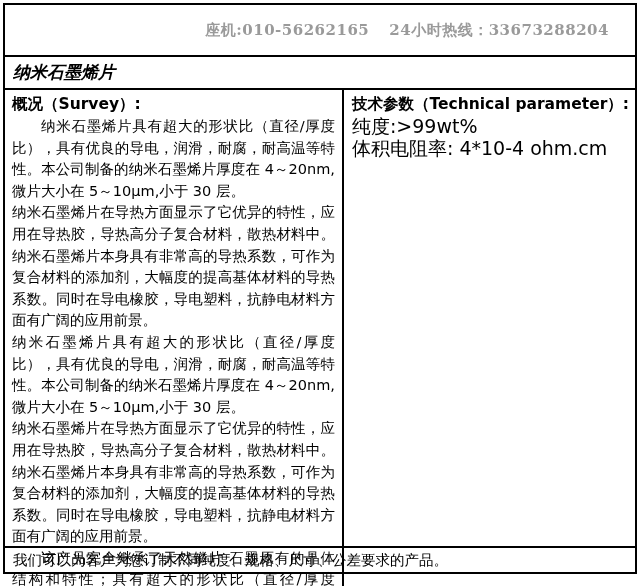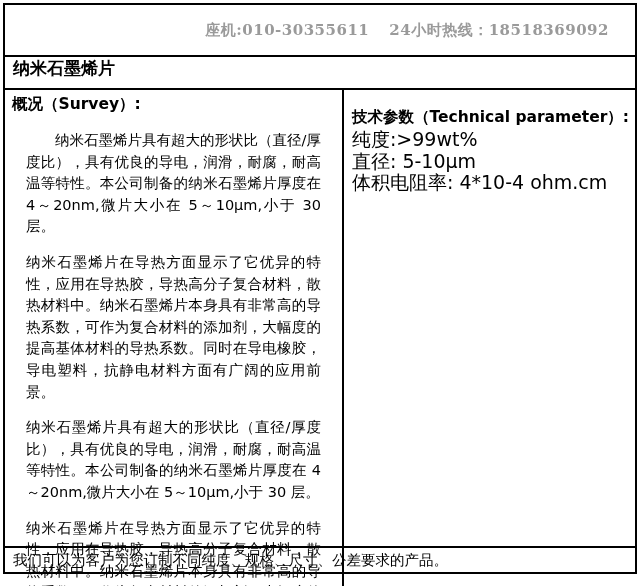--- a/index.html
+++ b/index.html
@@ -33,50 +33,52 @@
     font-size: 15px;
     color: #9a9a9a;
     letter-spacing: 0.5px;
   }
   .row-contact .hotline { margin-left: 20px; }
   .row-title {
     height: 33px;
     border-bottom: 2px solid #000000;
     box-sizing: border-box;
     display: flex;
+    align-items: center;
     padding-left: 8px;
     font-weight: bold;
     font-size: 17px;
+    font-style: italic;
   }
   .row-main {
     height: 458px;
     border-bottom: 2px solid #000000;
     box-sizing: border-box;
     display: flex;
     align-items: flex-start;
   }
   .col-survey {
     width: 408px;
     box-sizing: border-box;
     border-right: 2px solid #000000;
     padding: 3px 7px 0 7px;
   }
   .col-tech {
     flex: 1;
     box-sizing: border-box;
-    padding: 16px 6px 0 8px;
+    padding: 3px 6px 0 8px;
   }
   .sec-heading {
     font-weight: bold;
     font-size: 15.5px;
     line-height: 23px;
     white-space: nowrap;
   }
   .col-survey p.para {
-    margin: 14px;
+    margin: 0;
     font-size: 14.5px;
     line-height: 21.6px;
     text-align: justify;
   }
   .col-survey p.indent { text-indent: 2em; }
   .tech-param {
     font-size: 19px;
     line-height: 21.5px;
     white-space: nowrap;
   }
@@ -89,43 +91,42 @@
     font-size: 14.5px;
   }
 </style>
 </head>
 <body>
 
 <div class="page">
   <div class="frame">
 
     <div class="row-contact">
-      <span class="landline">座机:010-30355611</span>
-      <span class="hotline">24小时热线：18518369092</span>
+      <span class="landline">座机:010-56262165</span>
+      <span class="hotline">24小时热线：33673288204</span>
     </div>
 
     <div class="row-title">
       <span>纳米石墨烯片</span>
     </div>
 
     <div class="row-main">
 
       <div class="col-survey">
         <div class="sec-heading">概况（Survey）:</div>
         <p class="para indent">纳米石墨烯片具有超大的形状比（直径/厚度比），具有优良的导电，润滑，耐腐，耐高温等特性。本公司制备的纳米石墨烯片厚度在 4～20nm,微片大小在 5～10μm,小于 30 层。</p>
         <p class="para">纳米石墨烯片在导热方面显示了它优异的特性，应用在导热胶，导热高分子复合材料，散热材料中。纳米石墨烯片本身具有非常高的导热系数，可作为复合材料的添加剂，大幅度的提高基体材料的导热系数。同时在导电橡胶，导电塑料，抗静电材料方面有广阔的应用前景。</p>
         <p class="para">纳米石墨烯片具有超大的形状比（直径/厚度比），具有优良的导电，润滑，耐腐，耐高温等特性。本公司制备的纳米石墨烯片厚度在 4～20nm,微片大小在 5～10μm,小于 30 层。</p>
         <p class="para">纳米石墨烯片在导热方面显示了它优异的特性，应用在导热胶，导热高分子复合材料，散热材料中。纳米石墨烯片本身具有非常高的导热系数，可作为复合材料的添加剂，大幅度的提高基体材料的导热系数。同时在导电橡胶，导电塑料，抗静电材料方面有广阔的应用前景。</p>
         <p class="para indent">该产品完全继承了天然鳞片 石墨原有的晶体结构和特性；具有超大的形状比（直径/厚度比）；纳米石墨烯片具有纳米厚度，容易与其它材料如聚合物材料均匀复合，并形成良好的复合界面；具有优良的导电、润滑、耐腐蚀、耐高温等特性。</p>
       </div>
 
       <div class="col-tech">
         <div class="sec-heading">技术参数（Technical parameter）:</div>
         <div class="tech-param">纯度:&gt;99wt%</div>
-        <div class="tech-param">直径: 5-10μm</div>
         <div class="tech-param">体积电阻率: 4*10-4 ohm.cm</div>
       </div>
 
     </div>
 
     <div class="row-footer">
       <span>我们可以为客户为您订制不同纯度、规格、尺寸、公差要求的产品。</span>
     </div>
 
   </div>

